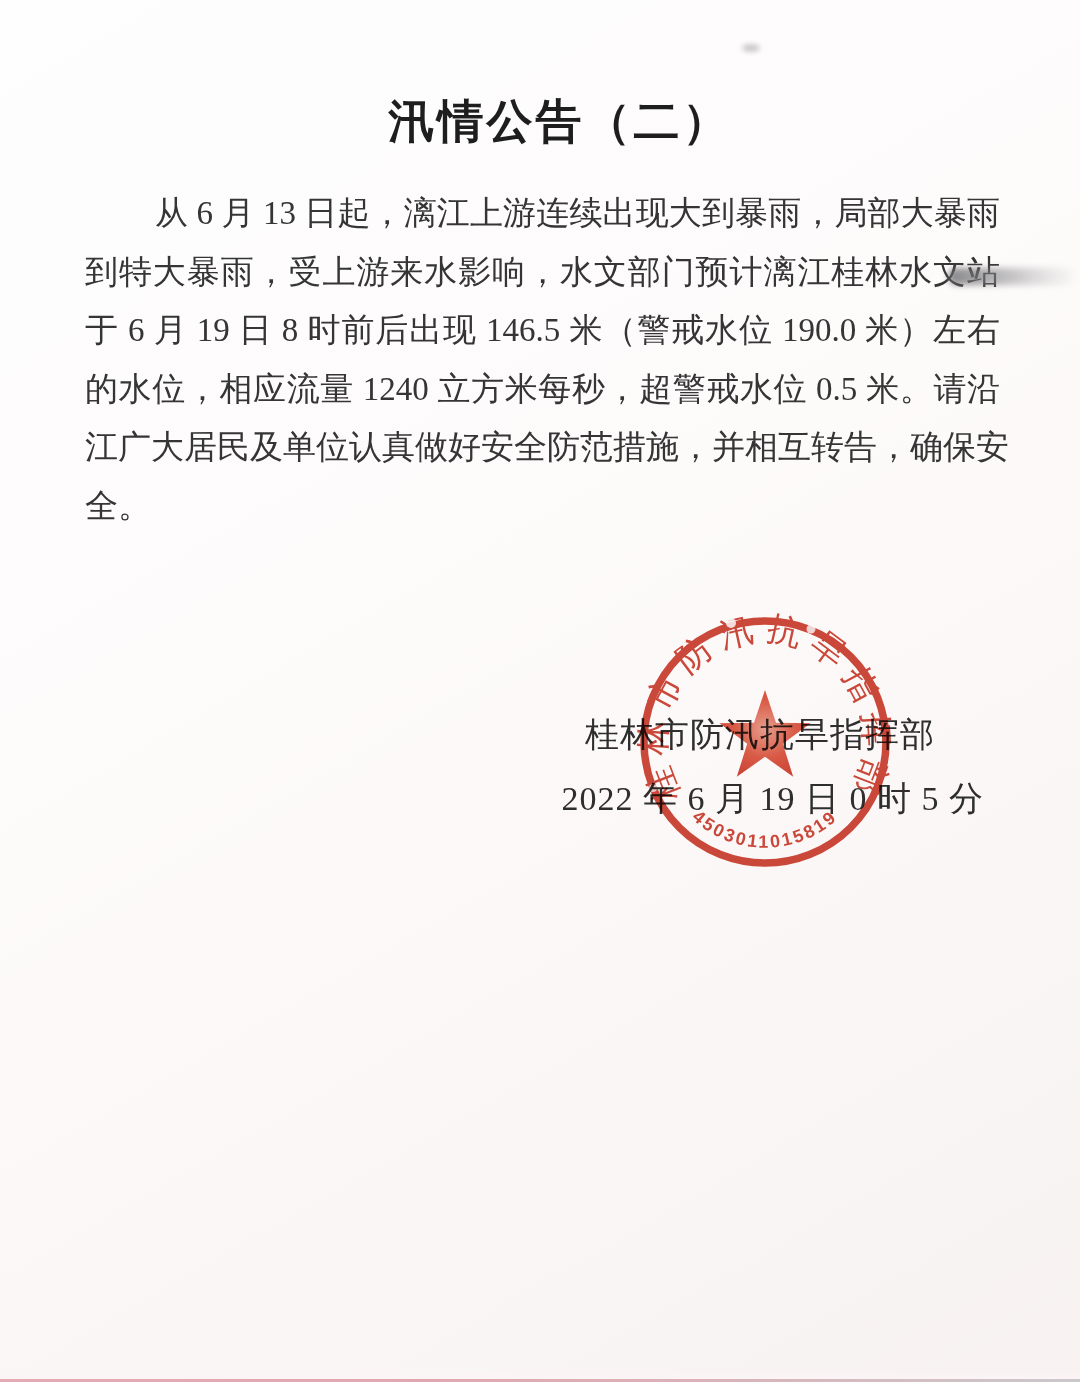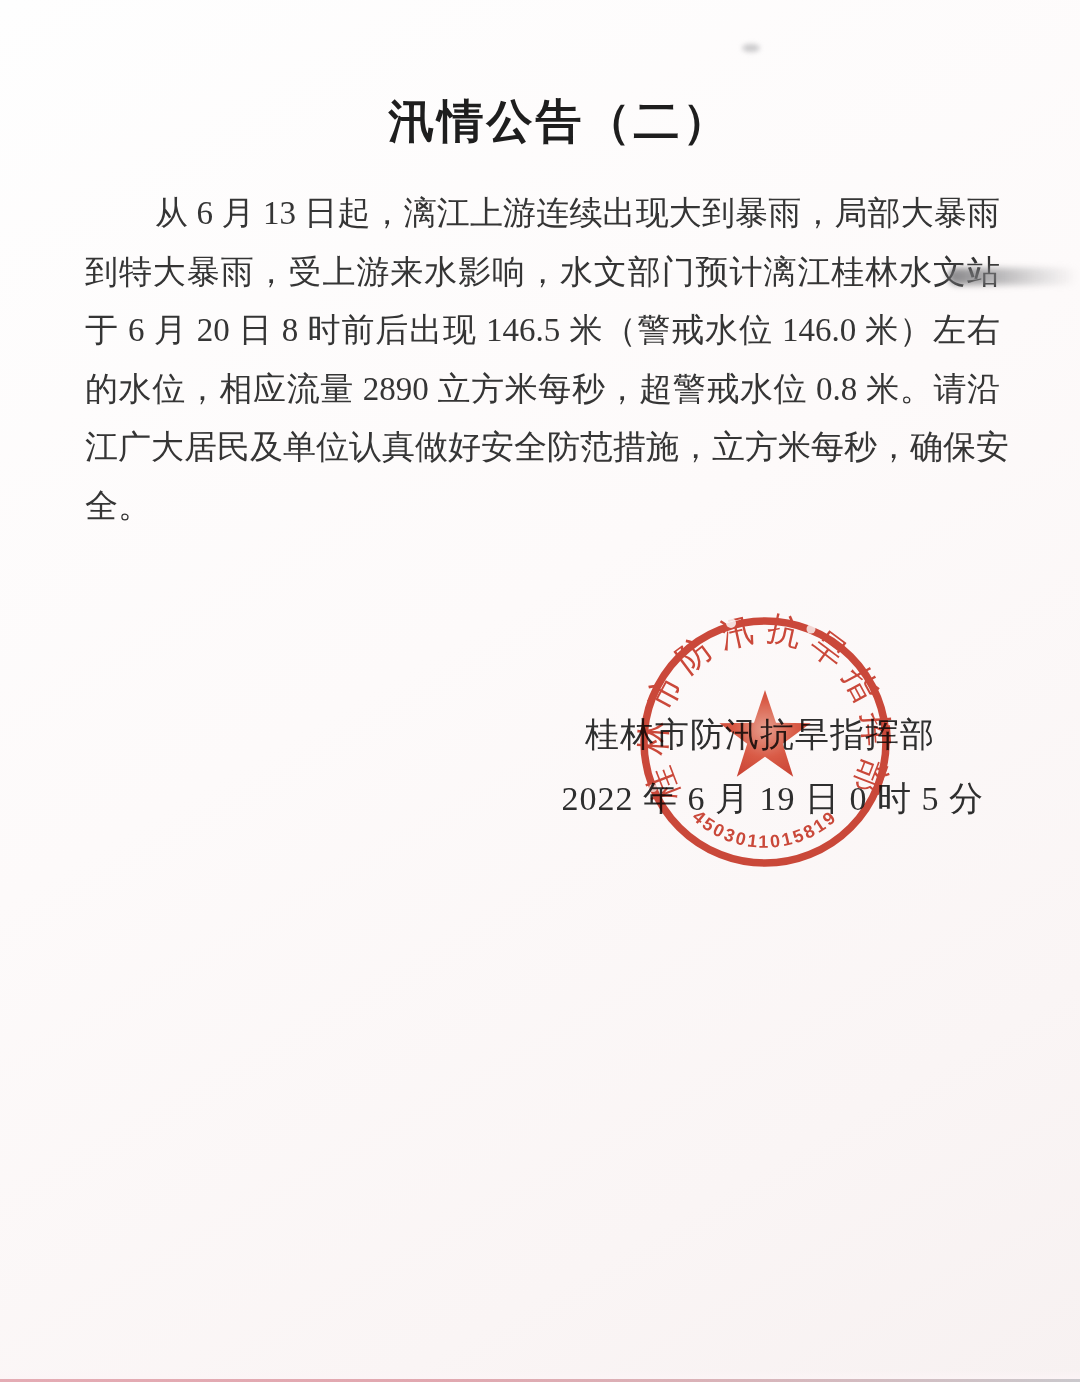--- a/index.html
+++ b/index.html
@@ -103,23 +103,23 @@
 </head>
 <body>
 
 <div class="page">
 
   <h1 class="doc-title">汛情公告（二）</h1>
 
   <div class="body-text">
     <div class="body-line first">从 6 月 13 日起，漓江上游连续出现大到暴雨，局部大暴雨</div>
     <div class="body-line">到特大暴雨，受上游来水影响，水文部门预计漓江桂林水文站</div>
-    <div class="body-line">于 6 月 20 日 8 时前后出现 146.5 米（警戒水位 146.0 米）左右</div>
-    <div class="body-line">的水位，相应流量 2890 立方米每秒，超警戒水位 0.8 米。请沿</div>
-    <div class="body-line">江广大居民及单位认真做好安全防范措施，立方米每秒，确保安</div>
+    <div class="body-line">于 6 月 19 日 8 时前后出现 146.5 米（警戒水位 190.0 米）左右</div>
+    <div class="body-line">的水位，相应流量 1240 立方米每秒，超警戒水位 0.5 米。请沿</div>
+    <div class="body-line">江广大居民及单位认真做好安全防范措施，并相互转告，确保安</div>
     <div class="body-line last">全。</div>
   </div>
 
   <div class="smudge-line2"></div>
   <div class="smudge-title"></div>
 
   <div class="signature">桂林市防汛抗旱指挥部</div>
   <div class="date-line">2022 年 6 月 19 日 0 时 5 分</div>
 
   <svg class="seal" viewBox="-140 -140 280 280" aria-hidden="true">

